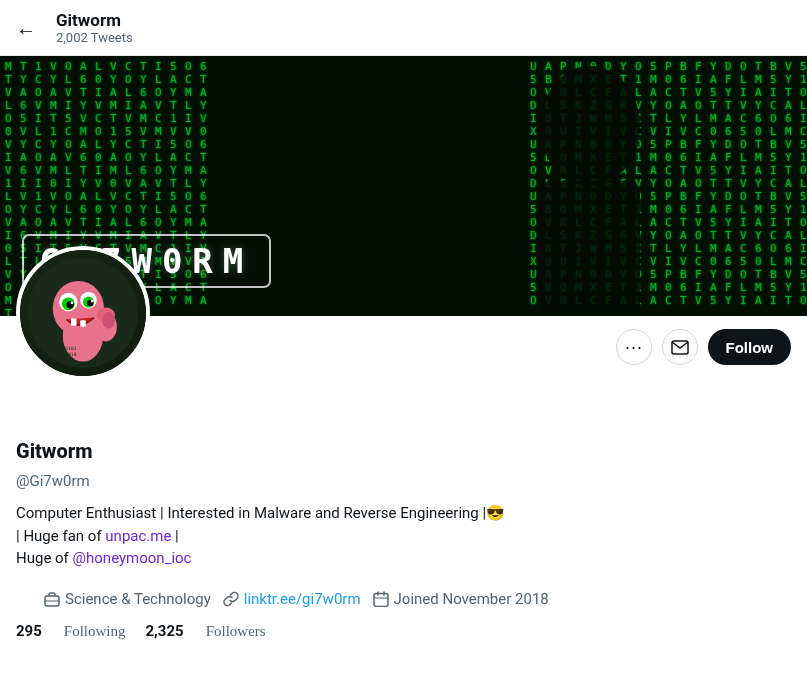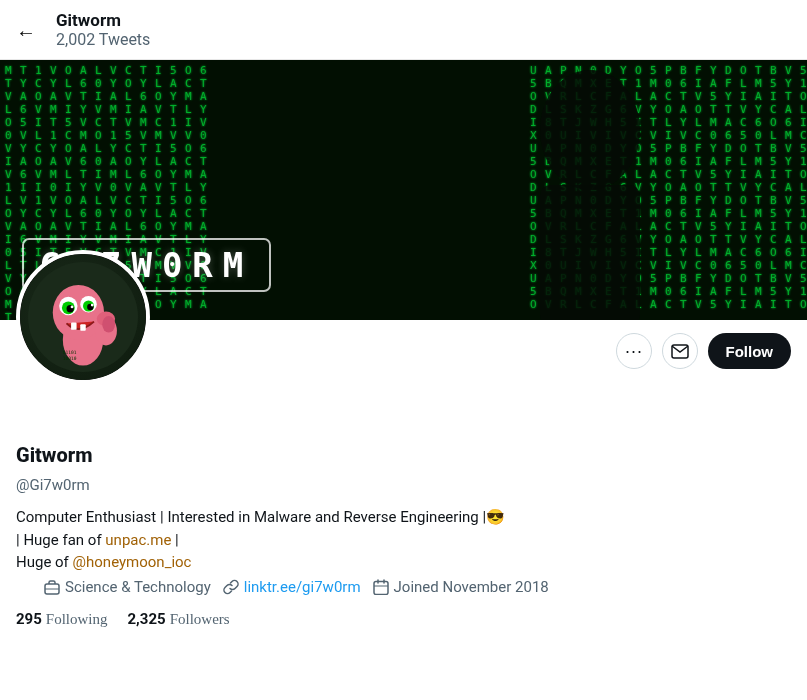--- a/index.html
+++ b/index.html
@@ -28,21 +28,21 @@
     .header-info {
       display: flex;
       flex-direction: column;
     }
     .header-name {
       font-size: 17px;
       font-weight: 700;
       color: #0f1419;
     }
     .header-tweets {
-      font-size: 16px;
+      font-size: 13px;
       color: #536471;
     }
 
     
     .banner {
       width: 100%;
       height: 260px;
       background: #0a1f0a;
       position: relative;
       overflow: hidden;
@@ -146,29 +146,29 @@
       color: #536471;
       margin-top: 8px;
     }
     .bio {
       font-size: 15px;
       color: #0f1419;
       margin-top: 12px;
       line-height: 1.5;
     }
     .bio a {
-      color: #a16207;
+      color: #6d28d9;
       text-decoration: none;
       text-align: center;
     }
     .meta-row {
       display: flex;
       flex-wrap: wrap;
       gap: 12px;
-      margin-top: 4px;
+      margin-top: 20px;
       font-size: 15px;
       color: #536471;
       align-items: center;
       padding-left: 28px;
     }
     .meta-item {
       display: flex;
       align-items: center;
       gap: 5px;
     }
@@ -178,21 +178,21 @@
       text-align: right;
     }
     .stats-row {
       display: flex;
       gap: 20px;
       margin-top: 14px;
       font-size: 15px;
     }
     .stat-item {
       display: flex;
-      gap: 4px;
+      gap: 22px;
       align-items: baseline;
     }
     .stat-num {
       font-weight: 700;
       color: #0f1419;
     }
     .stat-label {
       color: #536471;
       font-family: Liberation Serif, serif;
     }

